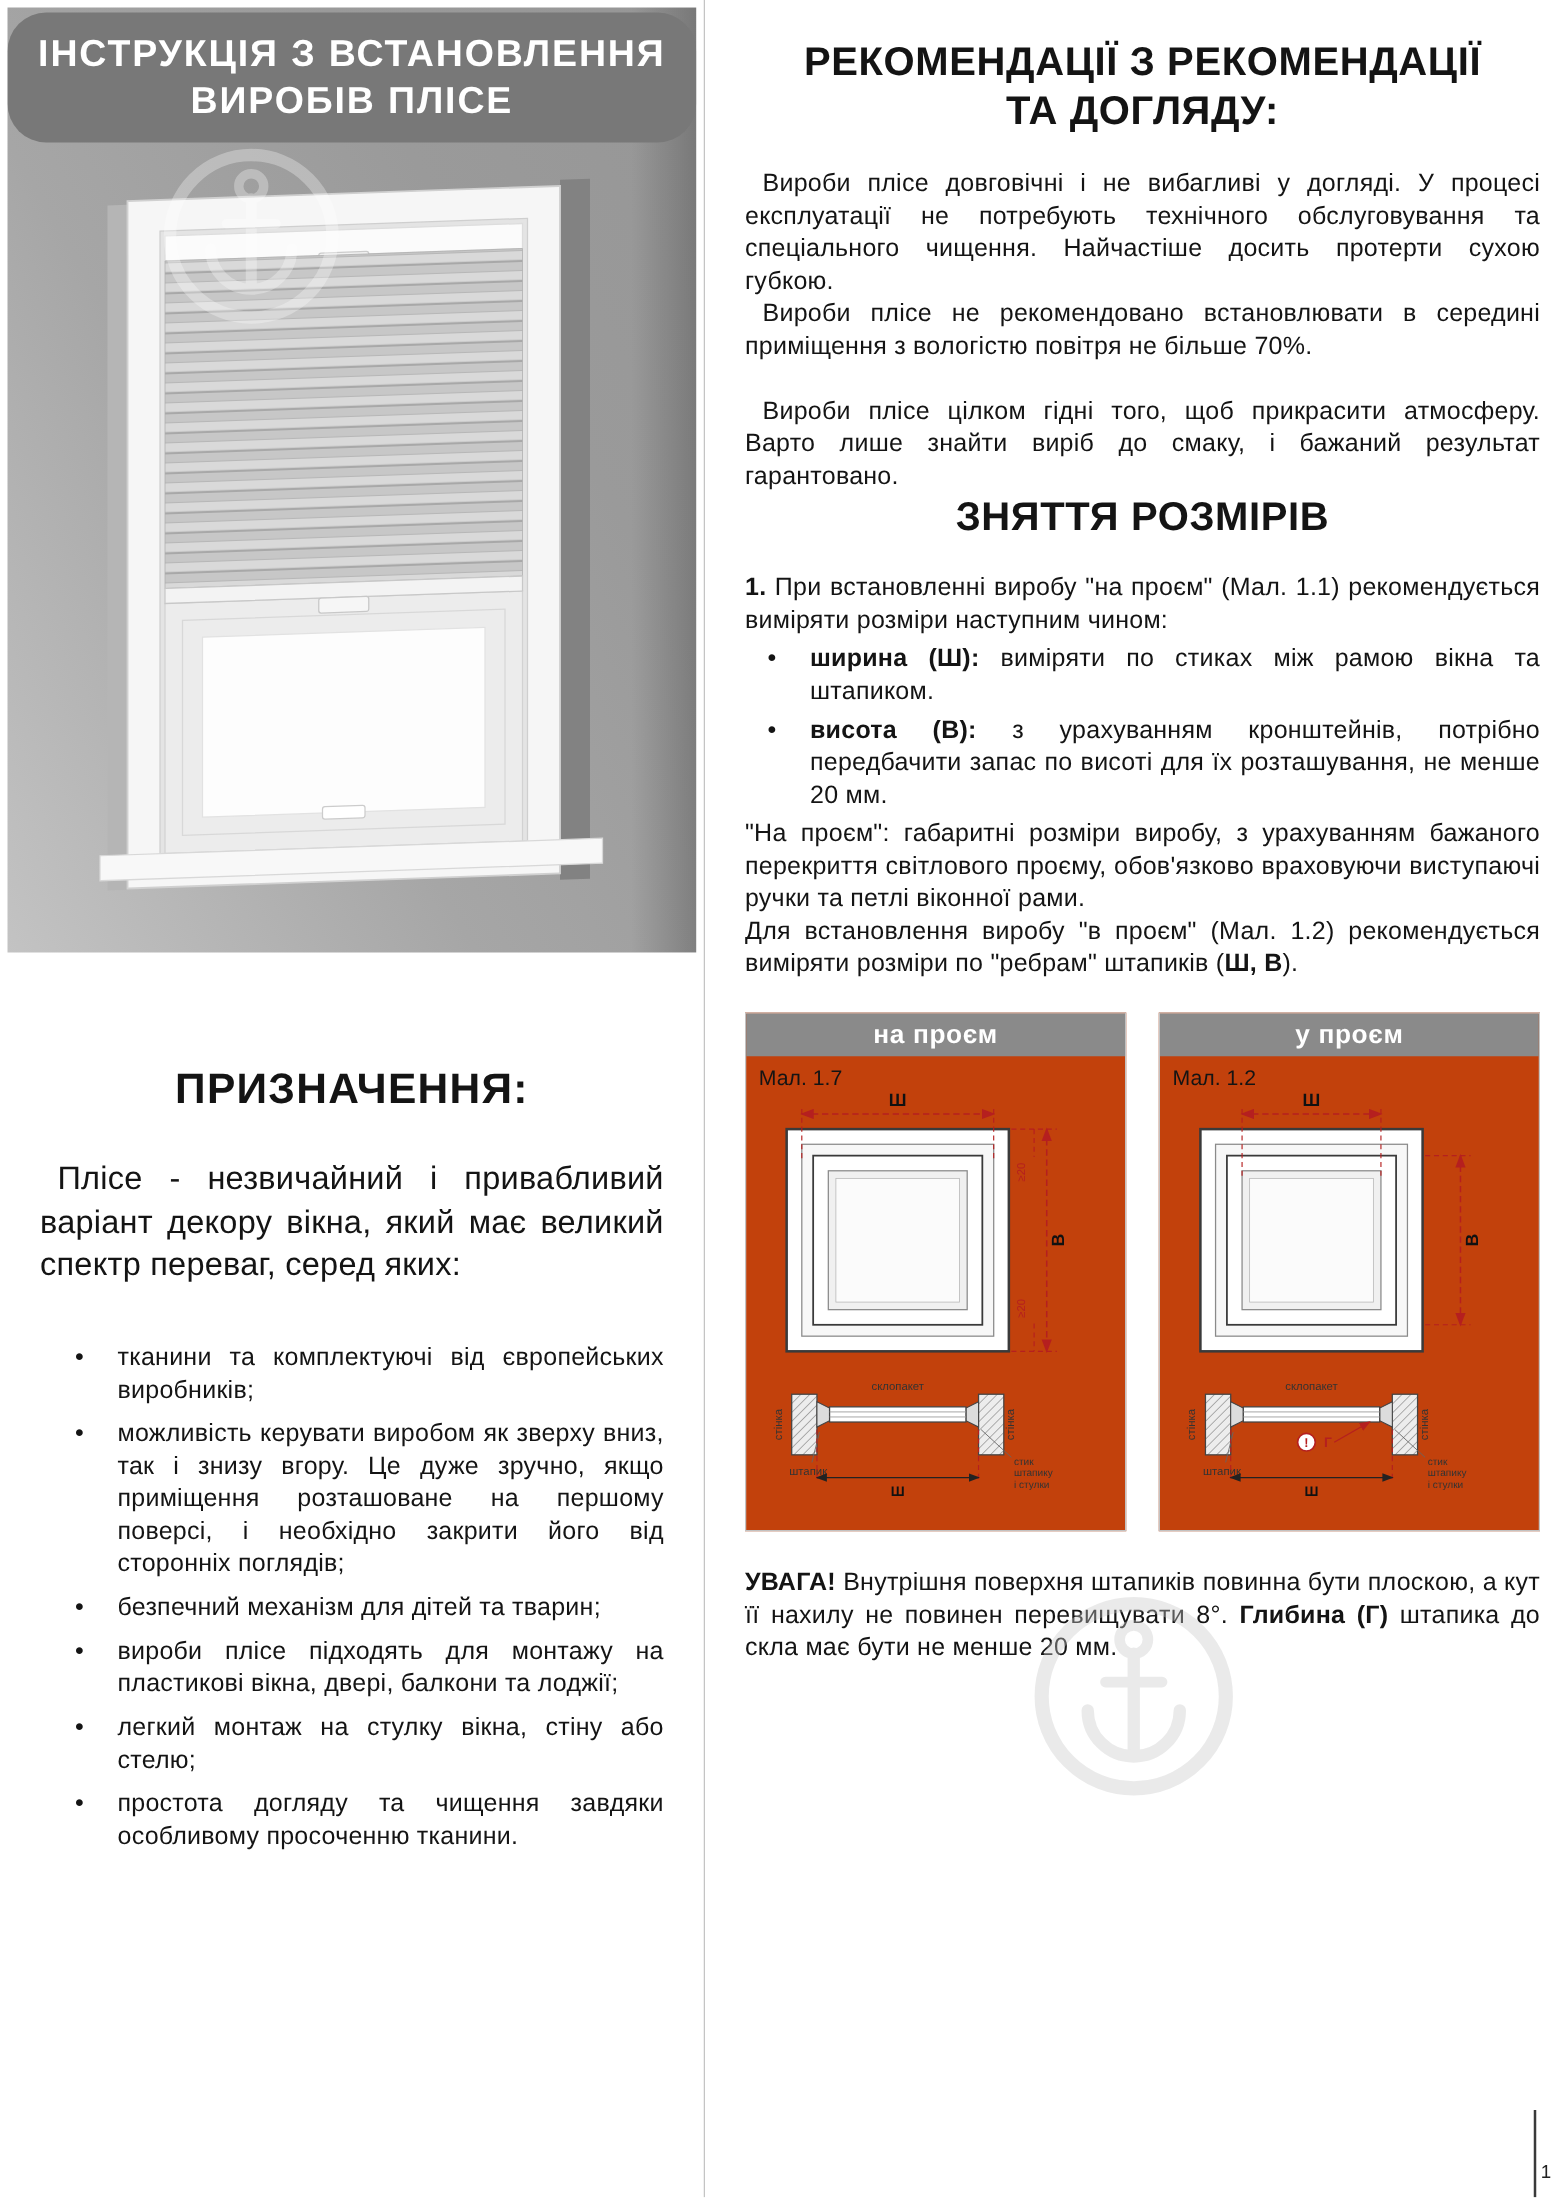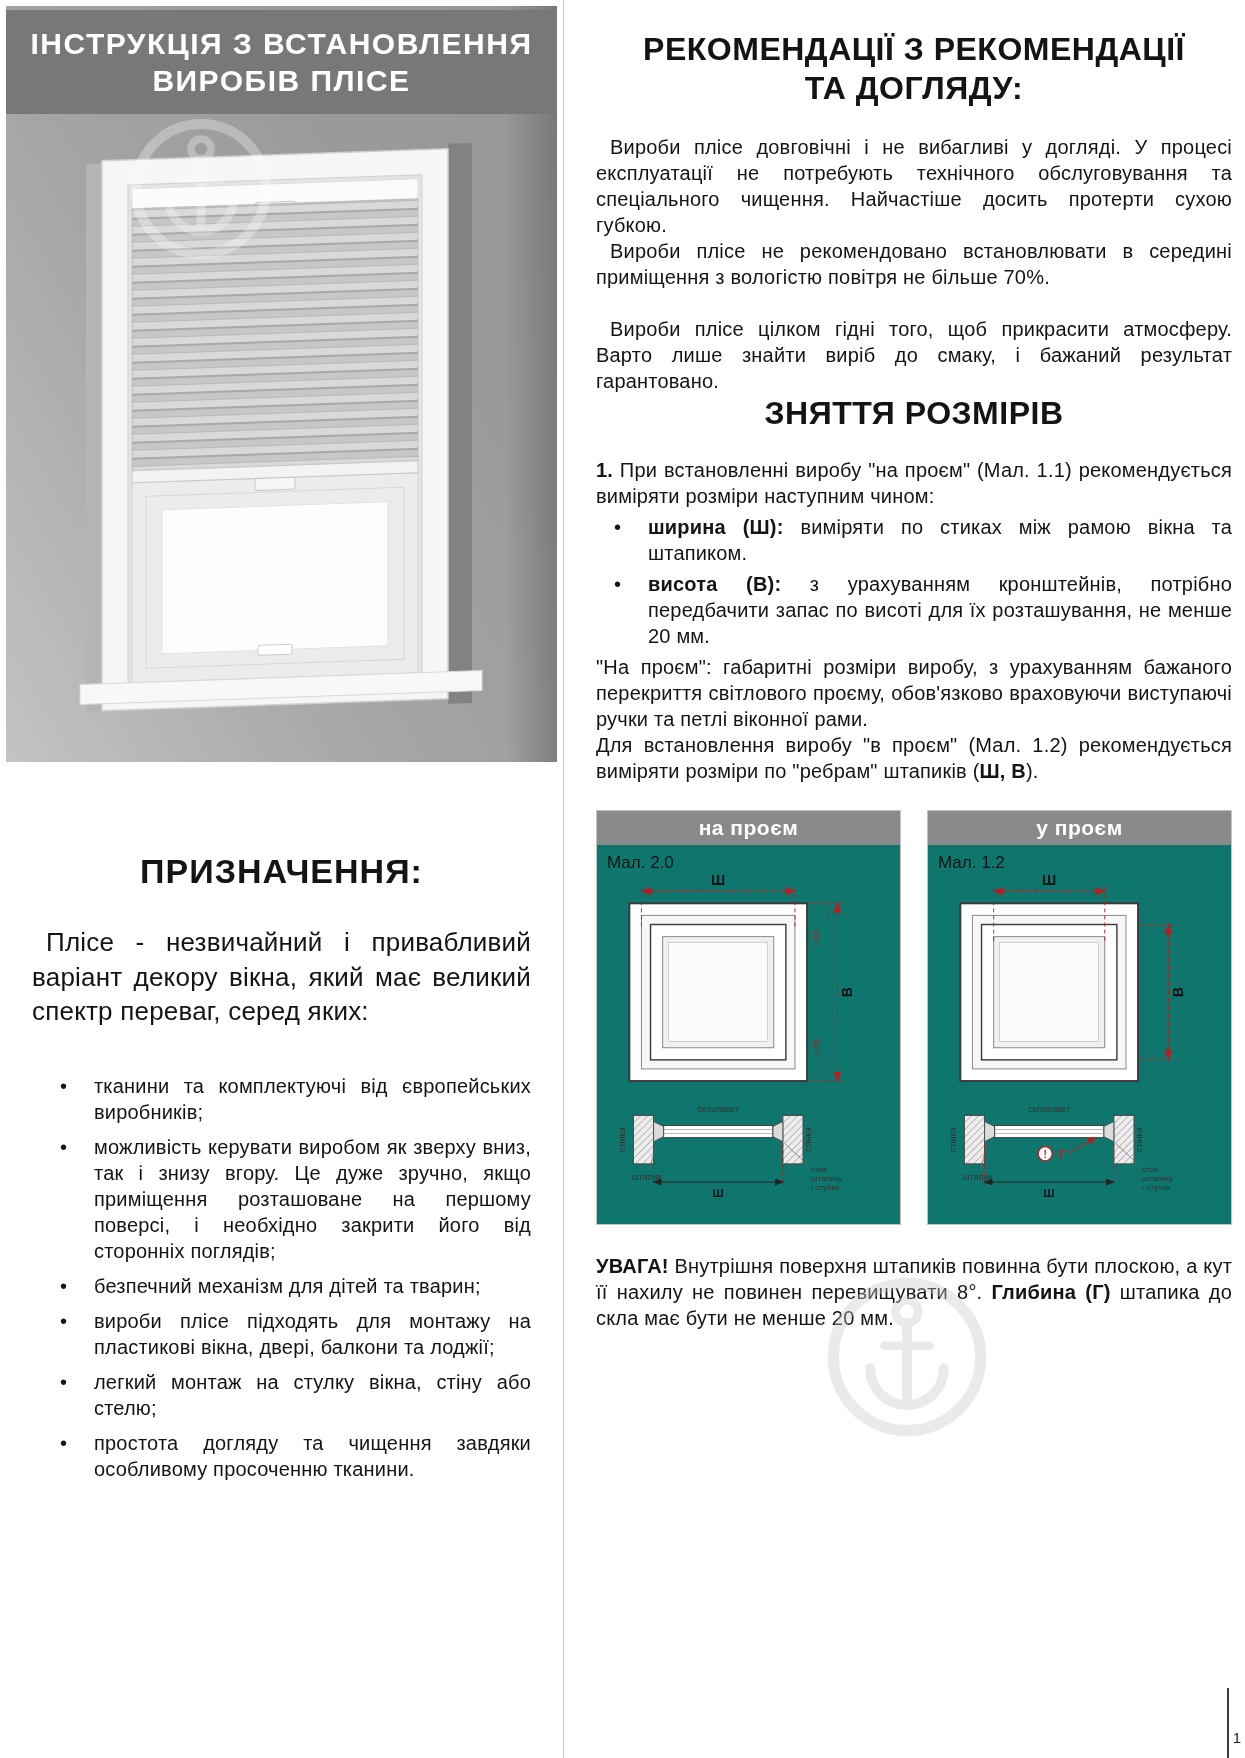--- a/index.html
+++ b/index.html
@@ -15,20 +15,21 @@
     position:relative; width:551px; height:756px; overflow:hidden;
     background:linear-gradient(60deg,#c3c3c3 0%, #a6a6a6 38%, #9a9a9a 70%, #969696 100%);
   }
   .hero-corner { position:absolute; right:0; top:0; width:52px; height:100%;
     background:linear-gradient(90deg, rgba(0,0,0,0), rgba(0,0,0,.20)); }
   .hero-title {
     position:absolute; top:4px; left:0; right:0; height:104px; background:#787878;
     display:flex; flex-direction:column; align-items:center; justify-content:center; gap:3px;
     color:#fff; font-weight:bold; font-size:30px; letter-spacing:1.5px; text-align:center;
     z-index:3;
+    border-radius:31px;
   }
   .hero-window { position:absolute; left:34px; top:112px; width:470px; height:630px; z-index:1; }
   .hero-watermark { position:absolute; left:120px; top:108px; width:150px; height:150px; opacity:.30; z-index:2; }
 
   .purpose-title { margin-top:90px; text-align:center; font-size:34px; font-weight:bold; letter-spacing:1px; }
   .intro { margin:34px 26px 16px 26px; font-size:26px; line-height:1.33; text-align:justify;
     text-indent:14px; letter-spacing:.2px; }
   .bullets { margin:44px 26px 0 26px; padding-left:62px; list-style:none; font-size:20px; line-height:1.3; }
   .bullets li { position:relative; text-align:justify; margin-bottom:9px; letter-spacing:.2px; }
   .bullets li::before { content:"•"; position:absolute; left:-34px; top:0; }
@@ -44,21 +45,21 @@
   .p-indent { text-indent:14px; }
   .gap-top { margin-top:26px; }
   .measure-title { }
   .measure { margin-top:24px; }
   .measure-list { list-style:none; padding-left:52px; margin:5px 0 4px 0; font-size:20px; line-height:1.3; }
   .measure-list li { position:relative; text-align:justify; margin-bottom:5px; letter-spacing:.2px; }
   .measure-list li::before { content:"•"; position:absolute; left:-34px; top:0; }
   .bld { font-weight:bold; }
 
   .diagrams { display:flex; gap:26px; margin-top:26px; }
-  .panel { flex:1; border:1px solid #c2c2c2; background:#0f766e; padding-bottom:2px; }
+  .panel { flex:1; border:1px solid #c2c2c2; background:#c2410c; padding-bottom:2px; }
   .panel-header { background:#8a8a8a; color:#fff; font-weight:bold; font-size:21px;
     text-align:center; padding:5px 0; letter-spacing:.5px; }
   .panel-caption { font-size:17px; margin:8px 0 0 10px; }
   .panel svg { display:block; width:100%; height:auto; overflow:visible; }
 
   .attention { margin-top:28px; }
 
   .right-watermark { position:absolute; left:822px; top:1272px; width:170px; height:170px;
     opacity:.38; z-index:6; pointer-events:none; }
 
@@ -166,21 +167,21 @@
         <li><span class="bld">висота (В):</span><span> з урахуванням кронштейнів, потрібно передбачити запас по висоті для їх розташування, не менше 20 мм.</span></li>
       </ul>
       <p>"На проєм": габаритні розміри виробу, з урахуванням бажаного перекриття світлового проєму, обов'язково враховуючи виступаючі ручки та петлі віконної рами.</p>
       <p><span>Для встановлення виробу "в проєм" (Мал. 1.2) рекомендується виміряти розміри по "ребрам" штапиків (</span><span class="bld">Ш, В</span><span>).</span></p>
     </div>
 
     <div class="diagrams">
 
       <div class="panel">
         <div class="panel-header">на проєм</div>
-        <div class="panel-caption">Мал. 2.0</div>
+        <div class="panel-caption">Мал. 1.7</div>
         <svg viewBox="0 0 300 345">
           <defs>
             <marker id="ar1L" viewBox="0 0 8 6" markerWidth="9" markerHeight="7" refX="1" refY="3" orient="auto">
                 <path d="M8,0 L0,3 L8,6 Z" fill="#b51f1f"></path>
               </marker>
             <marker id="ar1R" viewBox="0 0 8 6" markerWidth="9" markerHeight="7" refX="7" refY="3" orient="auto">
                 <path d="M0,0 L8,3 L0,6 Z" fill="#b51f1f"></path>
               </marker>
             <marker id="ab1L" viewBox="0 0 8 6" markerWidth="9" markerHeight="7" refX="1" refY="3" orient="auto">
                 <path d="M8,0 L0,3 L8,6 Z" fill="#222"></path>

